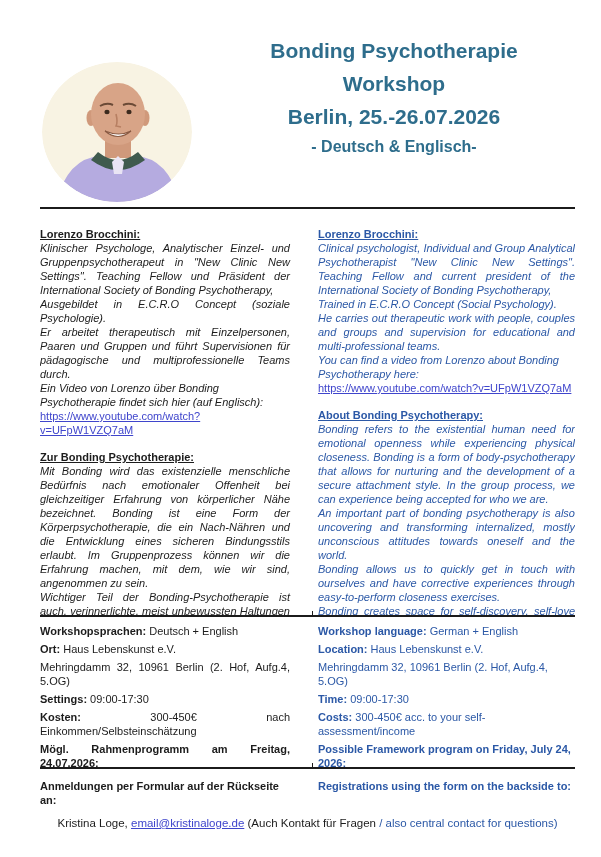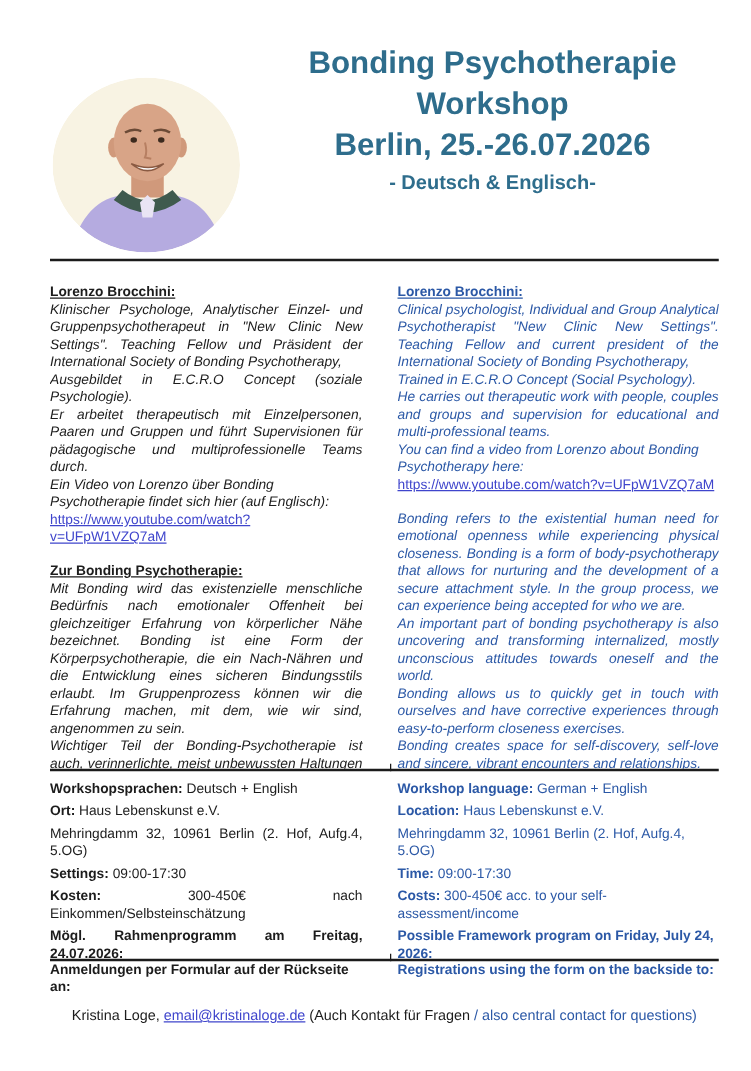--- a/index.html
+++ b/index.html
@@ -4,21 +4,21 @@
 <style>
   html,body{margin:0;padding:0;background:#e9e9e9;}
   .page{
     width:601px;height:857px;background:#ffffff;margin:0 auto;position:relative;
     font-family:"Liberation Sans",sans-serif;color:#1c1c1c;overflow:hidden;
   }
   
   .header{position:relative;height:207px;}
   .photo{position:absolute;left:42px;top:62px;width:150px;height:140px;border-radius:50%;overflow:hidden;}
   .titles{position:absolute;left:198px;top:34px;width:392px;text-align:center;color:#2e6d8c;font-weight:bold;}
-  .title-line{font-size:25px;line-height:33px;white-space:nowrap;}
+  .title-line{font-size:21px;line-height:33px;white-space:nowrap;}
   .subtitle{font-size:16px;line-height:27px;}
   
   .rule{margin:0 26px 0 40px;height:0;border-top:2px solid #1b1b1b;position:relative;}
   .rule.tick:after{content:"";position:absolute;left:272px;top:-6px;width:1px;height:6px;background:#1b1b1b;}
   
   .cols{display:flex;margin:0 26px 0 40px;gap:28px;height:406px;overflow:hidden;padding-top:16px;box-sizing:border-box;}
   .col{width:250px;flex:0 0 250px;}
   .col.en{width:257px;flex:0 0 257px;color:#2b58a6;}
   .h{font-size:11px;line-height:14px;font-weight:bold;text-decoration:underline;margin:2px 0 0;}
   .p{font-size:11px;line-height:14px;text-align:justify;margin:0;font-style:italic;}
@@ -27,21 +27,21 @@
   a.link{color:#3f45cc;text-decoration:underline;cursor:pointer;}
   .linkline{font-size:11px;line-height:14px;margin:0;}
   
   .details{margin:0 26px 0 40px;height:150px;overflow:hidden;padding-top:7px;box-sizing:border-box;}
   .drow{display:flex;gap:28px;margin:0 0 4px;}
   .drow .cell{font-size:11px;line-height:14px;}
   .drow .de{width:250px;flex:0 0 250px;text-align:justify;}
   .drow .en{width:257px;flex:0 0 257px;color:#2b58a6;}
   b{font-weight:bold;}
   
-  .footer{margin:0 26px 0 40px;padding-top:0;}
+  .footer{margin:0 26px 0 40px;padding-top:10px;}
   .frow{display:flex;gap:28px;}
   .frow .de{width:250px;flex:0 0 250px;font-weight:bold;font-size:11px;line-height:14px;}
   .frow .en{width:257px;flex:0 0 257px;font-weight:bold;font-size:11px;line-height:14px;color:#2b58a6;}
   .contact{margin-top:9px;text-align:center;font-size:11.5px;line-height:15px;width:100%;}
   .contact .tail{color:#2b58a6;}
 </style>
 </head>
 <body>
 
 <div class="page">
@@ -99,20 +99,21 @@
     </div>
 
     <div class="col en">
       <p class="h">Lorenzo Brocchini:</p>
       <p class="p">Clinical psychologist, Individual and Group Analytical Psychotherapist "New Clinic New Settings". Teaching Fellow and current president of the International Society of Bonding Psychotherapy,</p>
       <p class="p">Trained in E.C.R.O Concept (Social Psychology).</p>
       <p class="p">He carries out therapeutic work with people, couples and groups and supervision for educational and multi-professional teams.</p>
       <p class="p noj">You can find a video from Lorenzo about Bonding Psychotherapy here:</p>
       <p class="linkline"><a class="link">https://www.youtube.com/watch?v=UFpW1VZQ7aM</a></p>
       <div class="sec2">
+        <p class="h">About Bonding Psychotherapy:</p>
         <p class="p">Bonding refers to the existential human need for emotional openness while experiencing physical closeness. Bonding is a form of body-psychotherapy that allows for nurturing and the development of a secure attachment style. In the group process, we can experience being accepted for who we are.</p>
         <p class="p">An important part of bonding psychotherapy is also uncovering and transforming internalized, mostly unconscious attitudes towards oneself and the world.</p>
         <p class="p">Bonding allows us to quickly get in touch with ourselves and have corrective experiences through easy-to-perform closeness exercises.</p>
         <p class="p">Bonding creates space for self-discovery, self-love and sincere, vibrant encounters and relationships.</p>
       </div>
     </div>
 
   </div>
 
   <div class="rule tick"></div>

